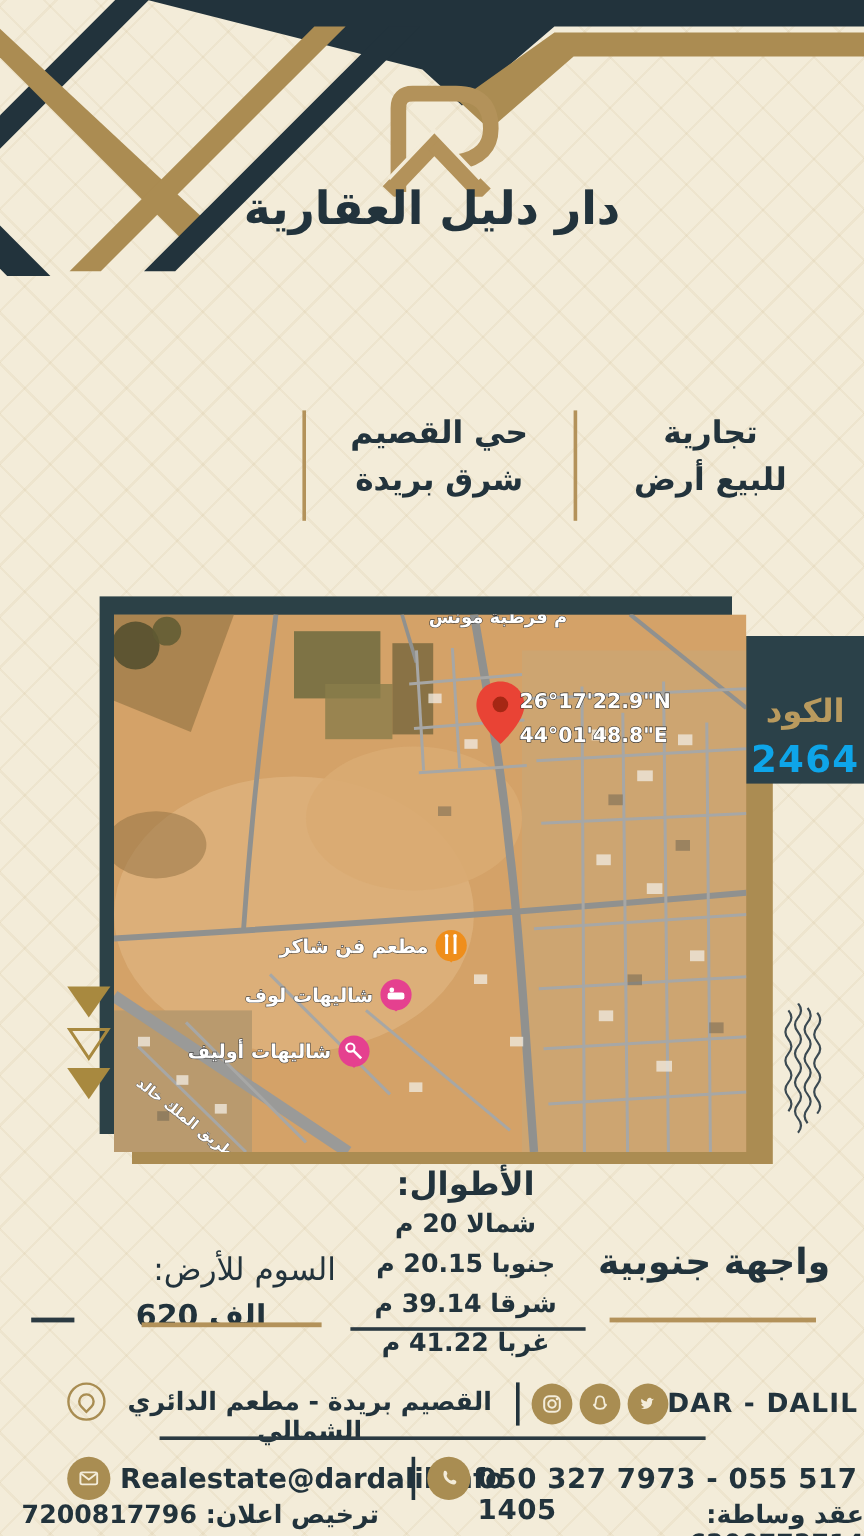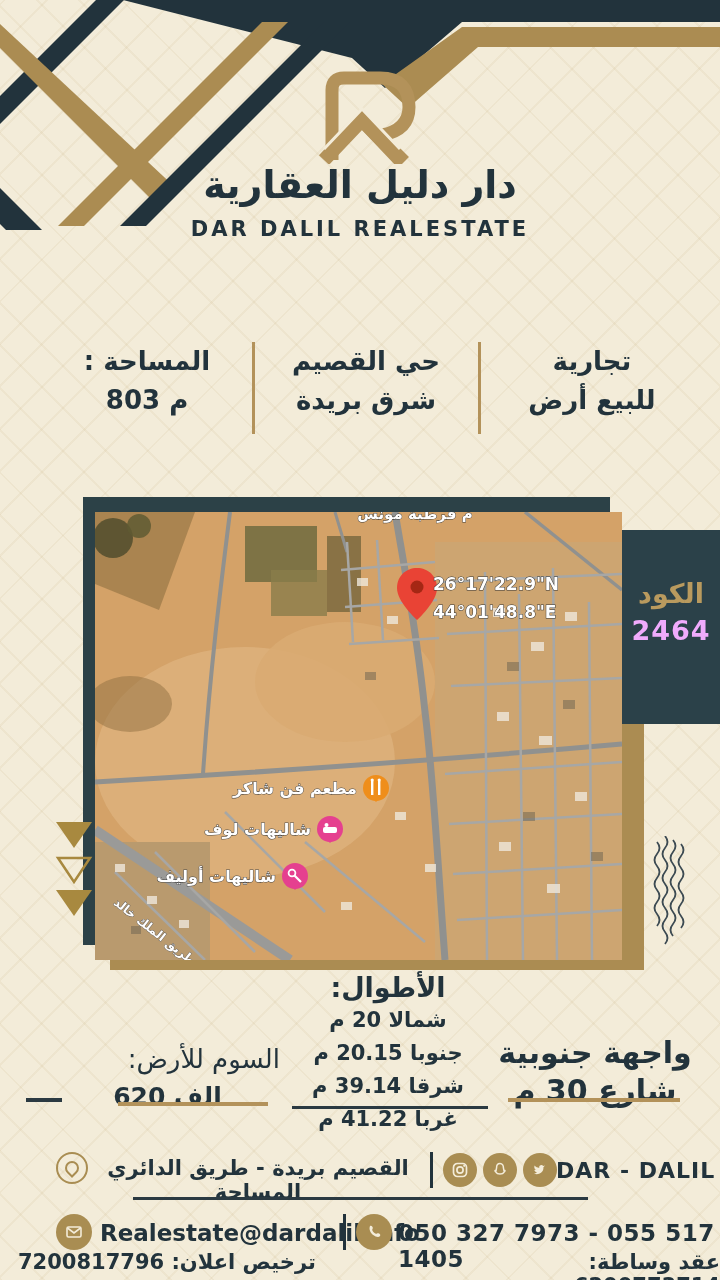--- a/index.html
+++ b/index.html
@@ -11,28 +11,28 @@
     color:#22333c;
   }
   
   .watermark{
     position:absolute;inset:0;
     background:
       repeating-linear-gradient(45deg, rgba(190,164,110,.10) 0 2px, transparent 2px 30px),
       repeating-linear-gradient(-45deg, rgba(190,164,110,.10) 0 2px, transparent 2px 30px);
   }
   .abs{position:absolute;}
-  .center{text-align:center;margin-top:11px;}
+  .center{text-align:center;}
   .logo-title{font-size:38px;font-weight:800;letter-spacing:0;}
   .logo-sub{font-size:21px;font-weight:800;letter-spacing:3px;color:#22333c;}
   .info-col{font-size:26px;font-weight:700;line-height:1.5;text-align:center;}
   .vdiv{width:3px;background:#b3925a;}
   .code-panel{background:#2b4149;text-align:center;}
   .code-panel .l1{margin-top:48px;font-size:27px;font-weight:700;color:#b99a5e;}
-  .code-panel .l2{margin-top:6px;font-size:27px;font-weight:800;color:#f0abfc;letter-spacing:1px;}
+  .code-panel .l2{margin-top:6px;font-size:31px;font-weight:800;color:#0ea5e9;letter-spacing:1px;}
   .len-block{width:260px;text-align:center;font-weight:700;}
   .len-title{font-size:27px;line-height:32px;}
   .len-item{font-size:21px;line-height:33px;}
   .price-label{font-size:26px;font-weight:400;text-align:right;}
   .price-value{font-size:25px;font-weight:700;text-align:center;margin-top:8px;}
   .facade-line{font-size:30px;font-weight:700;text-align:center;line-height:38px;}
   .rule{background:#2b3a42;height:3px;}
   .rule-gold{background:#b3925a;height:4px;}
   .foot-text{font-size:21px;font-weight:700;}
   .brandname{font-size:22px;font-weight:800;letter-spacing:1px;}
@@ -56,36 +56,31 @@
     <polygon points="0,188 44,232 26,250 0,224" fill="#22333c"></polygon>
   </svg>
 
   <svg class="abs" style="left:308;top:68;left:308px;top:68px" width="110" height="96" viewBox="0 0 110 96">
     <path d="M24,92 L24,22 Q24,10 36,10 L72,10 Q101,10 101,39 Q101,62 74,67" fill="none" stroke="#b3925a" stroke-width="13"></path>
     <path d="M16,92 L54,52 L92,92" fill="none" stroke="#b3925a" stroke-width="14"></path>
     <path d="M54,52 L96,94" fill="none" stroke="#b3925a" stroke-width="14"></path>
     <path d="M16,92 L54,52 L92,92" fill="none" stroke="#f3ecd9" stroke-width="3" transform="translate(0,-11)"></path>
   </svg>
   <div class="abs logo-title center" dir="rtl" style="left:110px;top:152px;width:500px;">دار دليل العقارية</div>
-  <div class="abs logo-sub center" style="left:110px;top:206px;width:500px;">DAR DALIL REALESTATE</div>
 
   <div class="abs info-col" dir="rtl" style="left:492px;top:342px;width:200px;">
     <div>تجارية</div>
     <div>للبيع أرض</div>
   </div>
   <div class="abs vdiv" style="left:478px;top:342px;height:92px;"></div>
   <div class="abs info-col" dir="rtl" style="left:266px;top:342px;width:200px;">
     <div>حي القصيم</div>
     <div>شرق بريدة</div>
   </div>
   <div class="abs vdiv" style="left:252px;top:342px;height:92px;"></div>
-  <div class="abs info-col" dir="rtl" style="left:52px;top:342px;width:190px;">
-    <div>المساحة :</div>
-    <div dir="ltr">803 م</div>
-  </div>
 
   <div class="abs" style="left:110px;top:530px;width:534px;height:440px;background:#ab8c52;"></div>
   <div class="abs" style="left:83px;top:497px;width:527px;height:448px;background:#2c4147;"></div>
 
   <svg class="abs" style="left:95px;top:512px;" width="527" height="448" viewBox="0 0 527 448">
 
     <rect x="0" y="0" width="527" height="448" fill="#d4a268"></rect>
     <ellipse cx="150" cy="250" rx="150" ry="115" fill="#ddb27d" opacity="0.85"></ellipse>
     <ellipse cx="250" cy="170" rx="90" ry="60" fill="#d9ab72" opacity="0.9"></ellipse>
 
@@ -190,21 +185,21 @@
       <circle cx="200" cy="364" r="13" fill="#e5408f"></circle>
       <path d="M200,378 L196,374 L204,374 Z" fill="#e5408f"></path>
       <circle cx="197" cy="361" r="3.4" fill="none" stroke="#ffffff" stroke-width="1.8"></circle>
       <path d="M199.5,363.5 L206,370" stroke="#ffffff" stroke-width="2.2"></path>
     </g>
     <text x="181" y="370" text-anchor="end" font-size="16" font-weight="bold" fill="#ffffff" stroke="#4a4a4a" stroke-width="1" style="paint-order:stroke" dir="rtl">شاليهات أوليف</text>
 
     <text x="18" y="392" font-size="12" font-weight="bold" fill="#ffffff" stroke="#5a5a5a" stroke-width="0.8" style="paint-order:stroke" dir="rtl" transform="rotate(38 18 392)">طريق الملك خالد</text>
   </svg>
 
-  <div class="abs code-panel" style="left:622px;top:530px;width:98px;height:194px;">
+  <div class="abs code-panel" style="left:622px;top:530px;width:98px;height:123px;">
     <div class="l1" dir="rtl">الكود</div>
     <div class="l2">2464</div>
   </div>
 
   <svg class="abs" style="left:54px;top:820px;" width="40" height="100" viewBox="0 0 40 100">
     <polygon points="2,2 38,2 20,28" fill="#a8893f"></polygon>
     <polygon points="4,38 36,38 20,62" fill="none" stroke="#a8893f" stroke-width="2.5"></polygon>
     <polygon points="2,70 38,70 20,96" fill="#a8893f"></polygon>
   </svg>
 
@@ -228,28 +223,27 @@
 
   <div class="abs" style="left:55px;top:1044px;width:225px;">
     <div class="price-label" dir="rtl">السوم للأرض:</div>
     <div class="price-value" dir="ltr">620 الف</div>
   </div>
   <div class="abs rule-gold" style="left:118px;top:1102px;width:150px;"></div>
   <div class="abs rule" style="left:26px;top:1098px;width:36px;height:4px;"></div>
 
   <div class="abs" dir="rtl" style="left:485px;top:1034px;width:220px;">
     <div class="facade-line">واجهة جنوبية</div>
-    <div class="facade-line">شارع 30 م</div>
   </div>
   <div class="abs rule-gold" style="left:508px;top:1098px;width:172px;"></div>
 
   <div class="abs" style="left:56px;top:1152px;width:32px;height:32px;border:2.5px solid #a98d52;border-radius:50%;display:flex;align-items:center;justify-content:center;">
     <div style="width:14px;height:14px;border:2px solid #a98d52;border-radius:50% 50% 50% 0;transform:rotate(-45deg);"></div>
   </div>
-  <div class="abs foot-text" dir="rtl" style="left:92px;top:1156px;width:332px;text-align:center;">القصيم بريدة - طريق الدائري المساحة</div>
+  <div class="abs foot-text" dir="rtl" style="left:92px;top:1156px;width:332px;text-align:center;">القصيم بريدة - مطعم الدائري الشمالي</div>
   <div class="abs" style="left:430px;top:1152px;width:3px;height:36px;background:#22333c;"></div>
 
   <div class="abs" style="left:443px;top:1153px;display:flex;gap:6px;">
     <div class="icon-circle">
       <svg width="18" height="18" viewBox="0 0 18 18">
         <rect x="2.5" y="2.5" width="13" height="13" rx="4" fill="none" stroke="#f3ecd9" stroke-width="1.7"></rect>
         <circle cx="9" cy="9" r="3.1" fill="none" stroke="#f3ecd9" stroke-width="1.7"></circle>
         <circle cx="13.2" cy="4.8" r="1.1" fill="#f3ecd9"></circle>
       </svg>
     </div>

